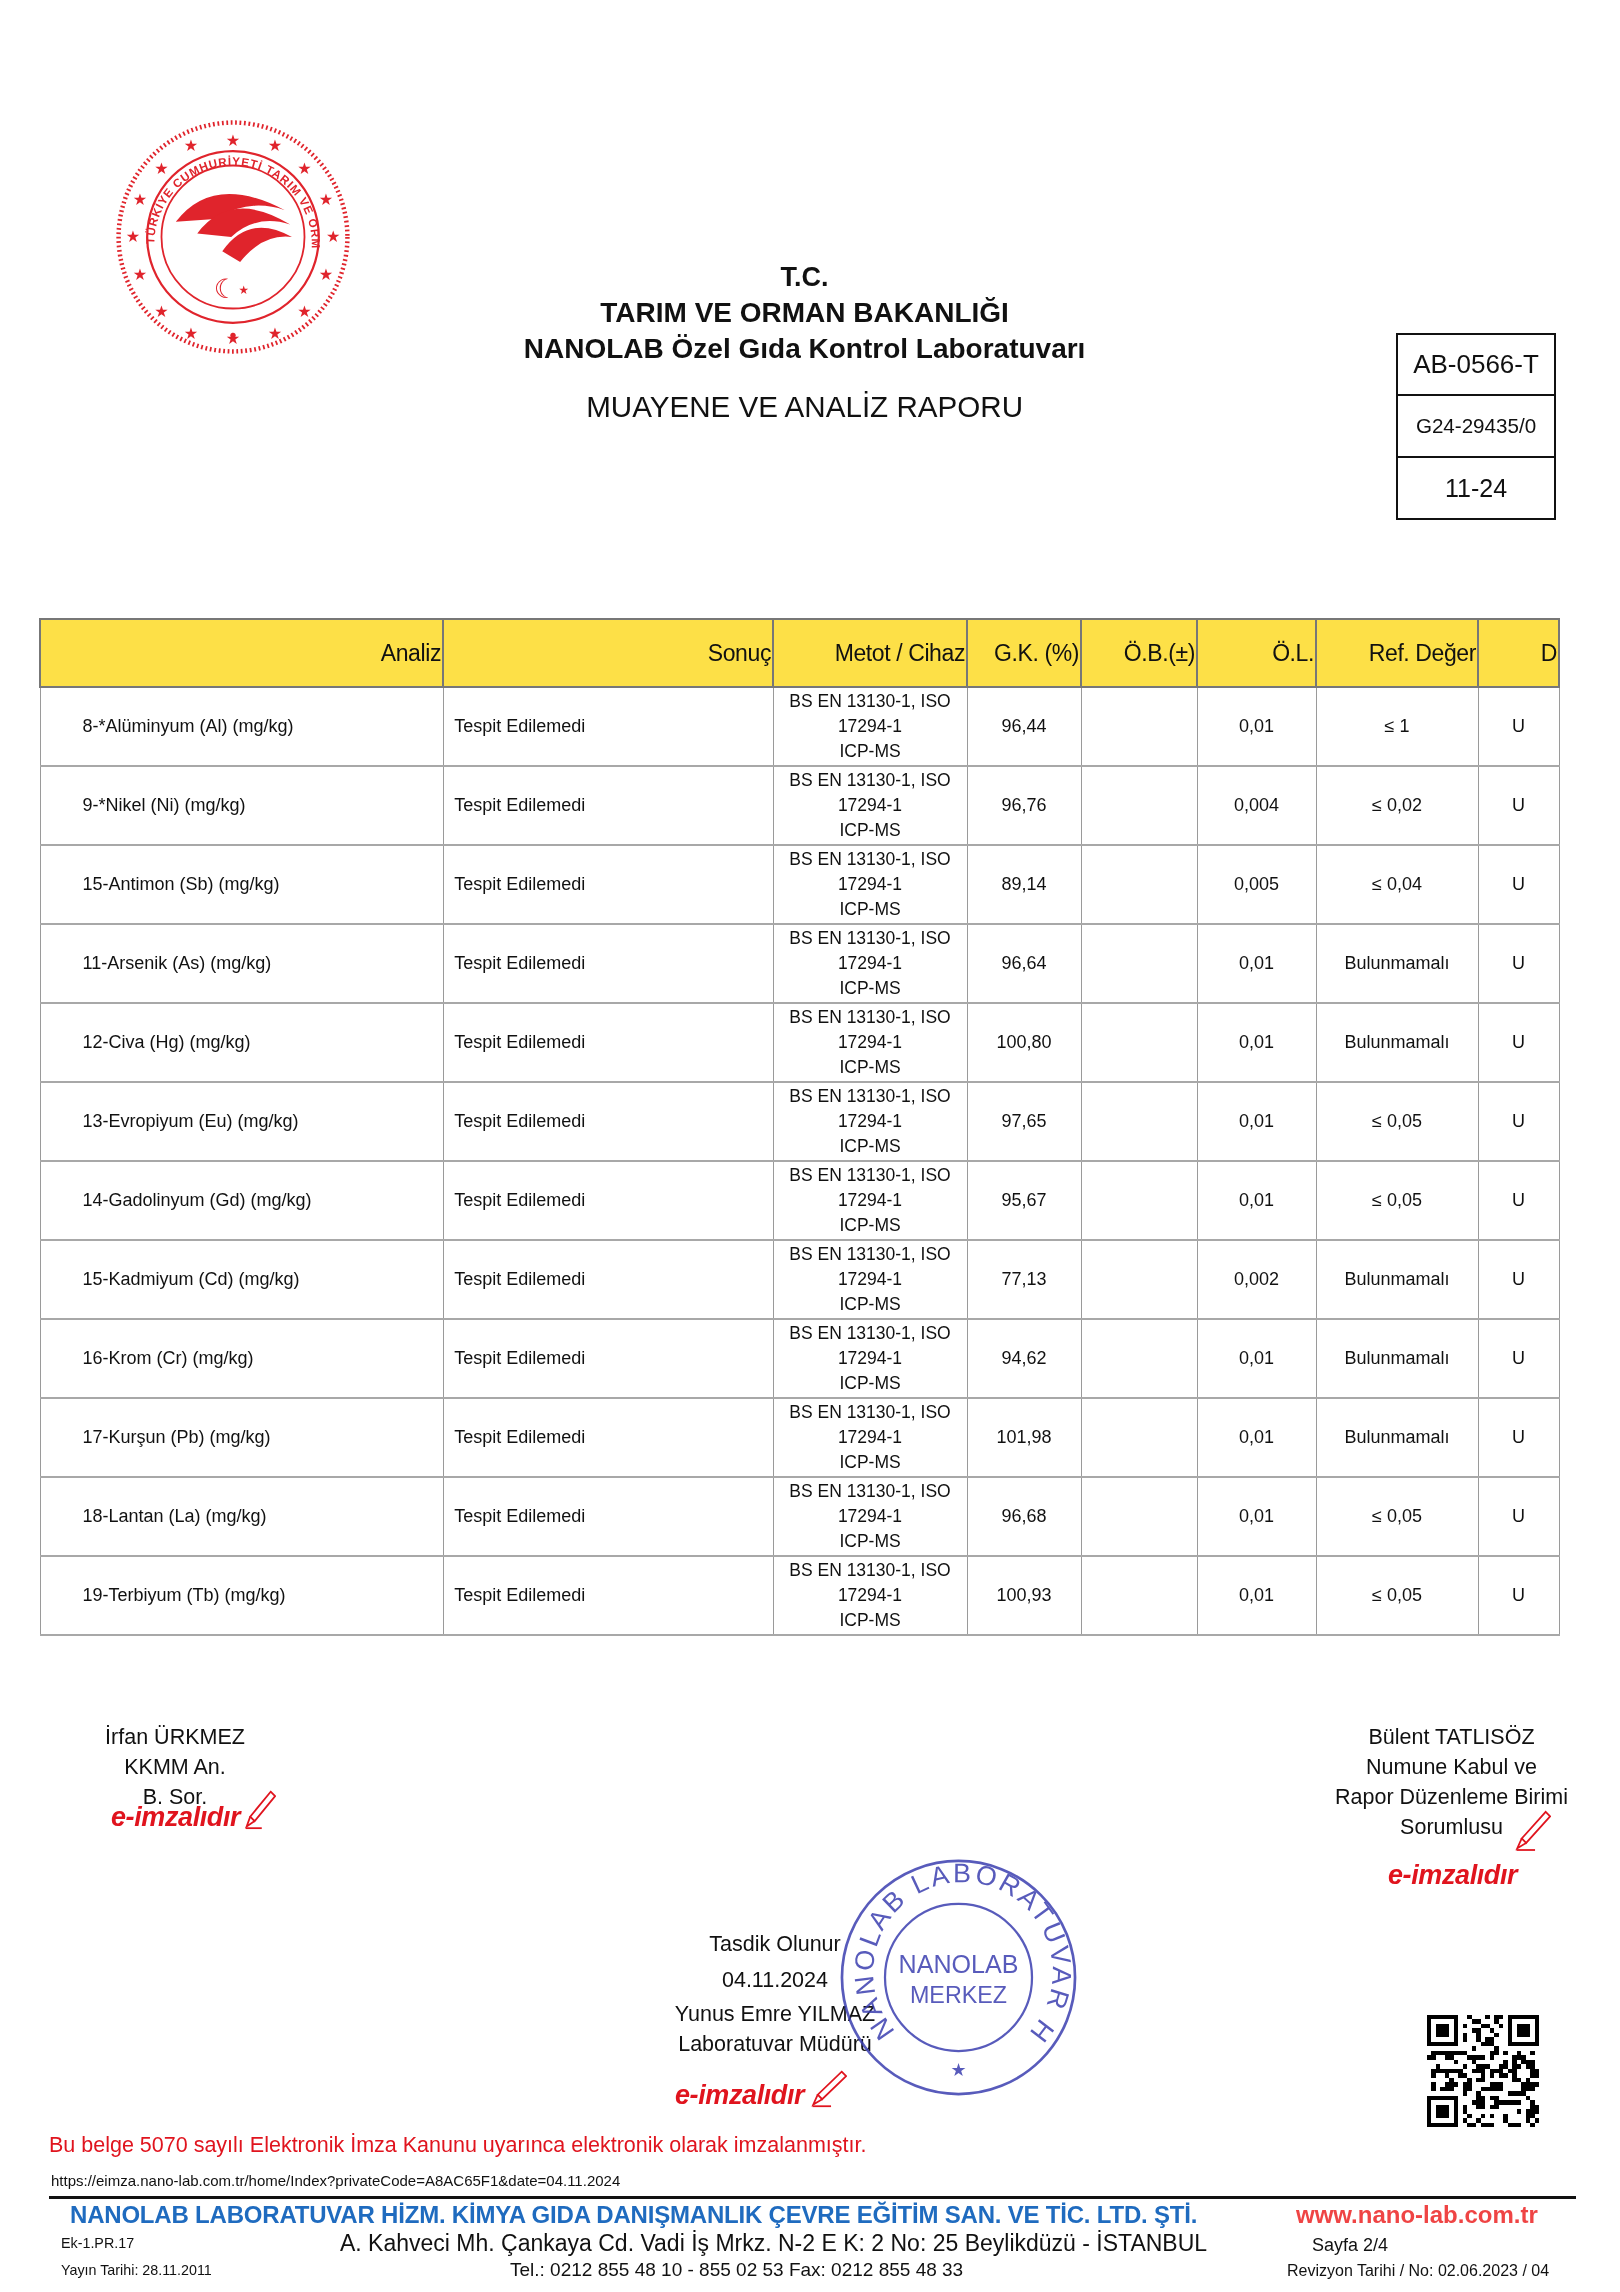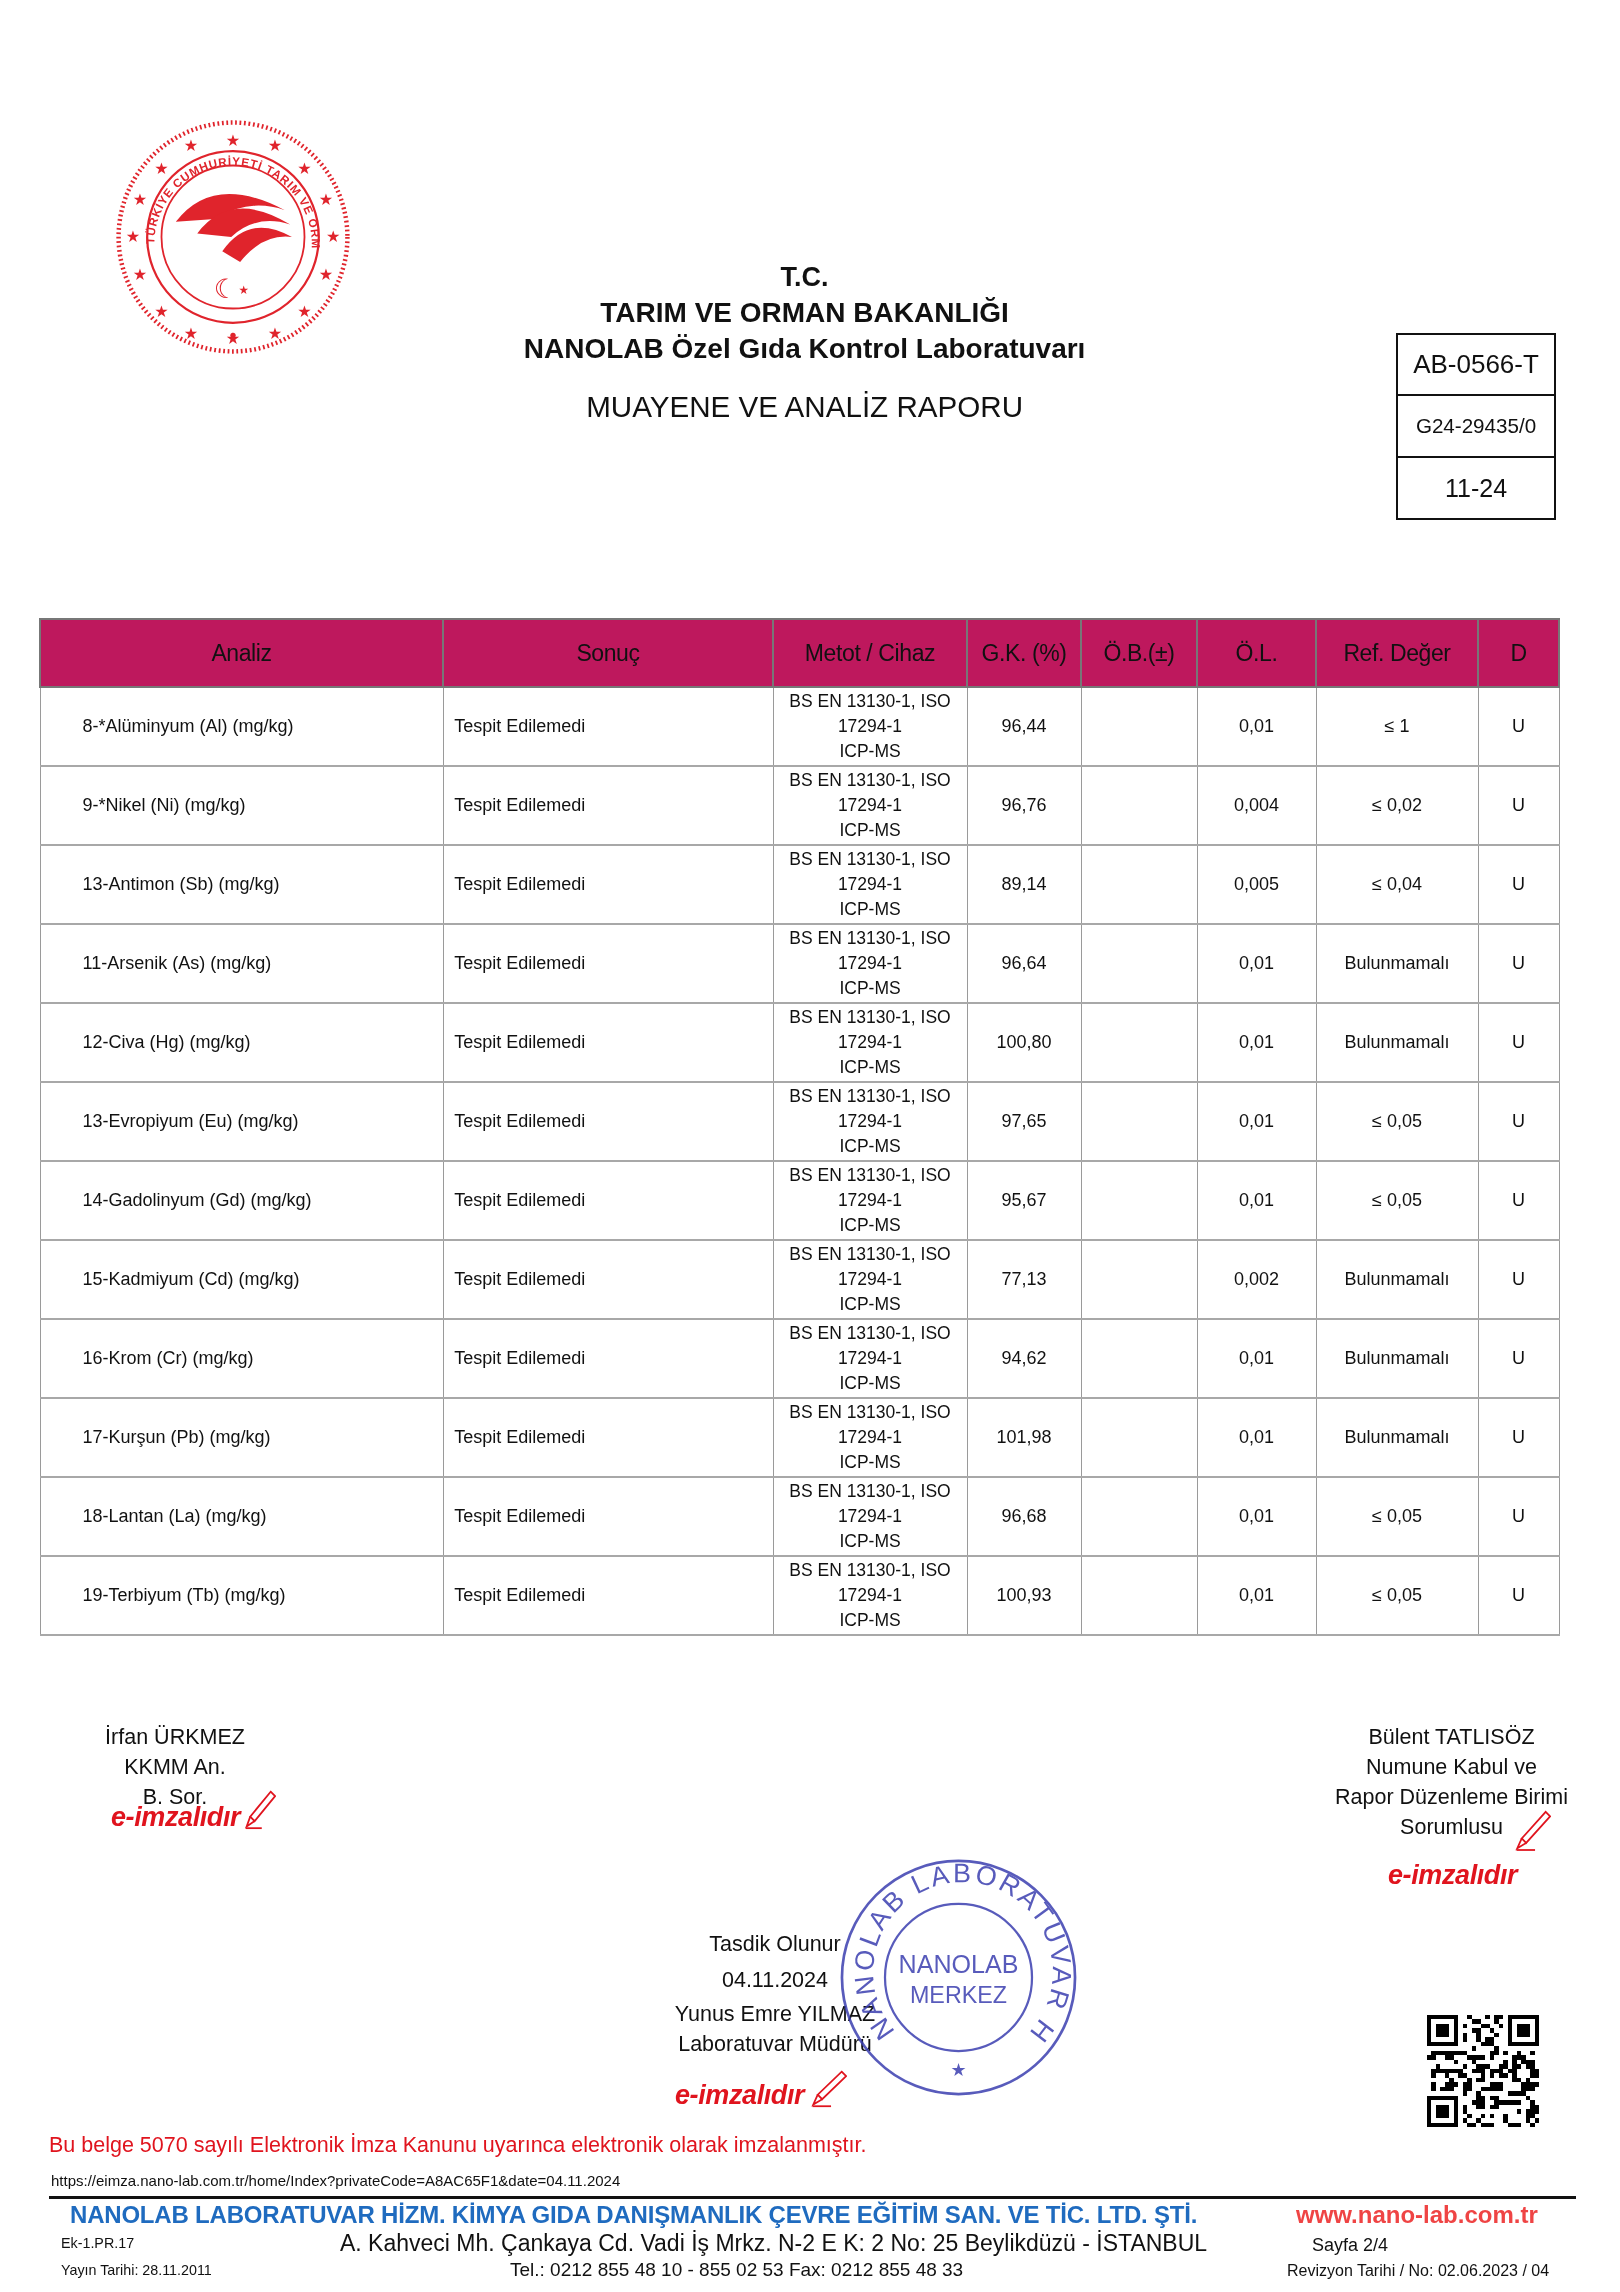--- a/index.html
+++ b/index.html
@@ -17,22 +17,22 @@
   
   .refbox { left:1396px; top:333px; width:156px; border:2.7px solid #111; }
   .refbox div { border-bottom:2.7px solid #111; display:flex; align-items:center; justify-content:center; }
   .refbox div:last-child { border-bottom:none; }
   .rb1 { height:59px; font-size:26px; }
   .rb2 { height:60px; font-size:20.6px; }
   .rb3 { height:60px; font-size:25px; }
 
   
   table.res { position:absolute; left:39px; top:618px; width:1520px; border-collapse:collapse; table-layout:fixed; }
-  table.res th { background:#be185d; font-weight:normal; font-size:23px; height:64px;
-                 border:2.7px solid #777; letter-spacing:-0.4px; }
+  table.res th { background:#fde047; font-weight:normal; font-size:23px; height:64px;
+                 border:2.7px solid #777; letter-spacing:-0.4px;text-align:right; }
   table.res td { border:1.3px solid #9a9a9a; font-size:18px; height:77px; text-align:center; vertical-align:middle; padding:0; }
   table.res tr.row { border-top:2.7px solid #a8a8a8; }
   table.res td.an { text-align:left; padding-left:42px; }
   table.res td.so { text-align:left; padding-left:10.7px; }
   table.res td.me { line-height:25px; font-size:17.5px; }
   table.res tr:last-child td { border-bottom:2.7px solid #a8a8a8; }
 
   
   .sig { font-size:21.5px; line-height:30px; text-align:center; }
   .eimza { color:#e0141e; font-style:italic; font-weight:bold; font-size:27px; letter-spacing:-0.4px; }
@@ -144,21 +144,21 @@
           <div>17294-1</div>
           <div>ICP-MS</div>
         </td>
         <td>96,76</td>
         <td></td>
         <td>0,004</td>
         <td>≤ 0,02</td>
         <td>U</td>
       </tr>
       <tr class="row">
-        <td class="an">13-Antimon (Sb) (mg/kg)</td>
+        <td class="an">15-Antimon (Sb) (mg/kg)</td>
         <td class="so">Tespit Edilemedi</td>
         <td class="me">
           <div>BS EN 13130-1, ISO</div>
           <div>17294-1</div>
           <div>ICP-MS</div>
         </td>
         <td>89,14</td>
         <td></td>
         <td>0,005</td>
         <td>≤ 0,04</td>

